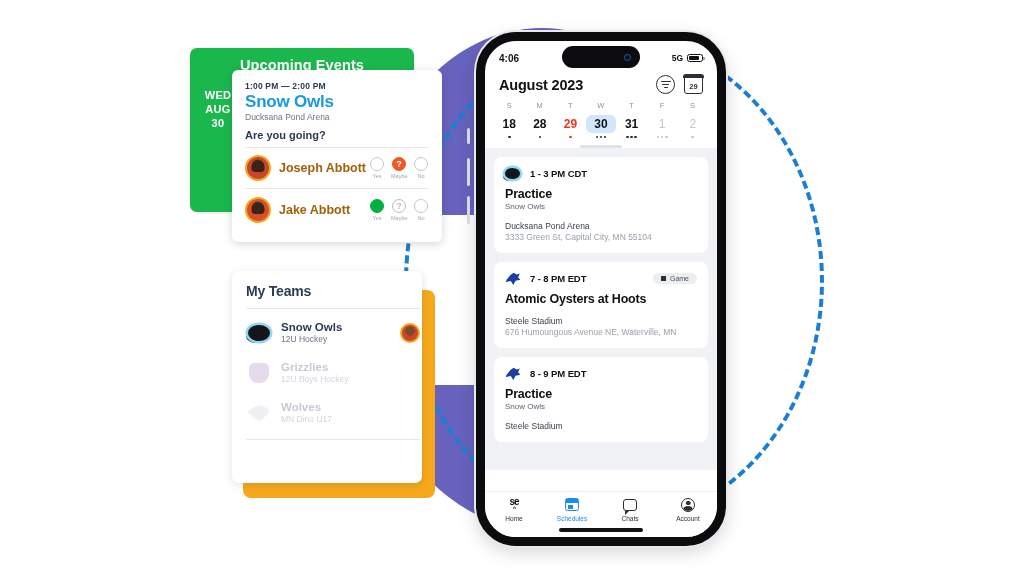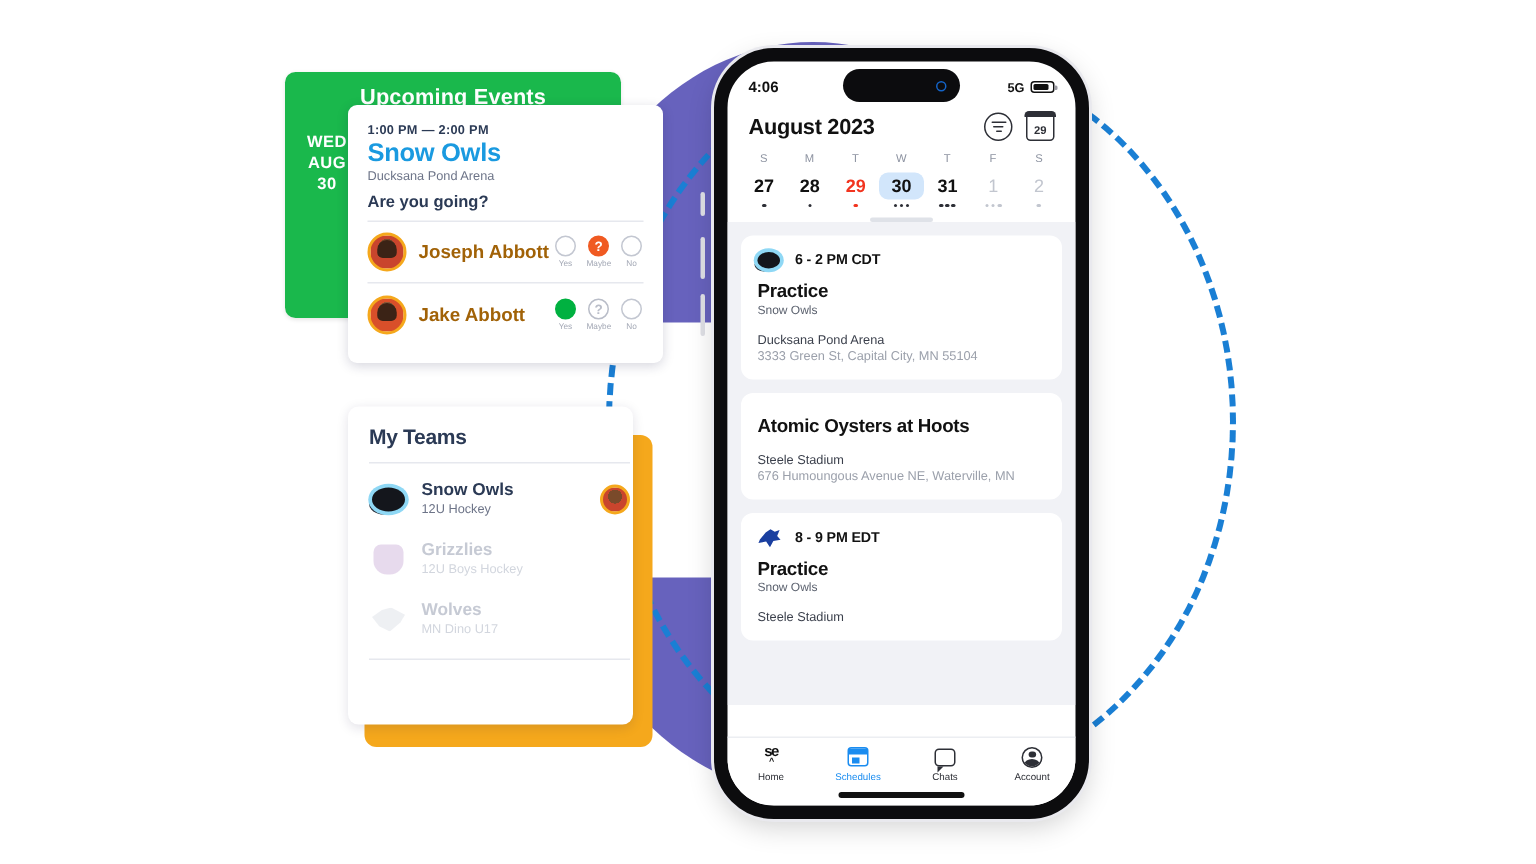--- a/index.html
+++ b/index.html
@@ -426,21 +426,21 @@
           </div>
         <div class="ic-cal">
           <span>29</span>
         </div>
       </div>
     </div>
 
     <div class="weekrow">
       <div class="wcell">
         <div class="wdow">S</div>
-        <div class="wnum">27</div>
+        <div class="wnum">18</div>
         <div class="wdots light">
             <b></b>
           </div>
       </div>
       <div class="wcell">
         <div class="wdow">M</div>
         <div class="wnum">28</div>
         <div class="wdots light">
             <b></b>
           </div>
@@ -489,29 +489,39 @@
     </div>
     <div class="handle"></div>
 
     <div class="feed">
 
       <div class="evt">
         <div class="evt-top">
           <div class="evt-logo">
               <span class="logo-puck" style="width:15px;height:11px;left:0;top:2px;"></span>
             </div>
-          <div class="evt-time">6 - 2 PM CDT</div>
+          <div class="evt-time">1 - 3 PM CDT</div>
         </div>
         <div class="evt-title">Practice</div>
         <div class="evt-team">Snow Owls</div>
         <div class="evt-place">Ducksana Pond Arena</div>
         <div class="evt-addr">3333 Green St, Capital City, MN 55104</div>
       </div>
 
       <div class="evt">
+        <div class="evt-top">
+          <div class="evt-logo">
+              <span class="logo-bird" style="width:16px;height:14px;left:0;top:1px;"></span>
+            </div>
+          <div class="evt-time">7 - 8 PM EDT</div>
+          <div class="badge">
+            <i></i>
+            <span>Game</span>
+          </div>
+        </div>
         <div class="evt-title">Atomic Oysters at Hoots</div>
         <div class="evt-team"></div>
         <div class="evt-place">Steele Stadium</div>
         <div class="evt-addr">676 Humoungous Avenue NE, Waterville, MN</div>
       </div>
 
       <div class="evt">
         <div class="evt-top">
           <div class="evt-logo">
               <span class="logo-bird" style="width:16px;height:14px;left:0;top:1px;"></span>

